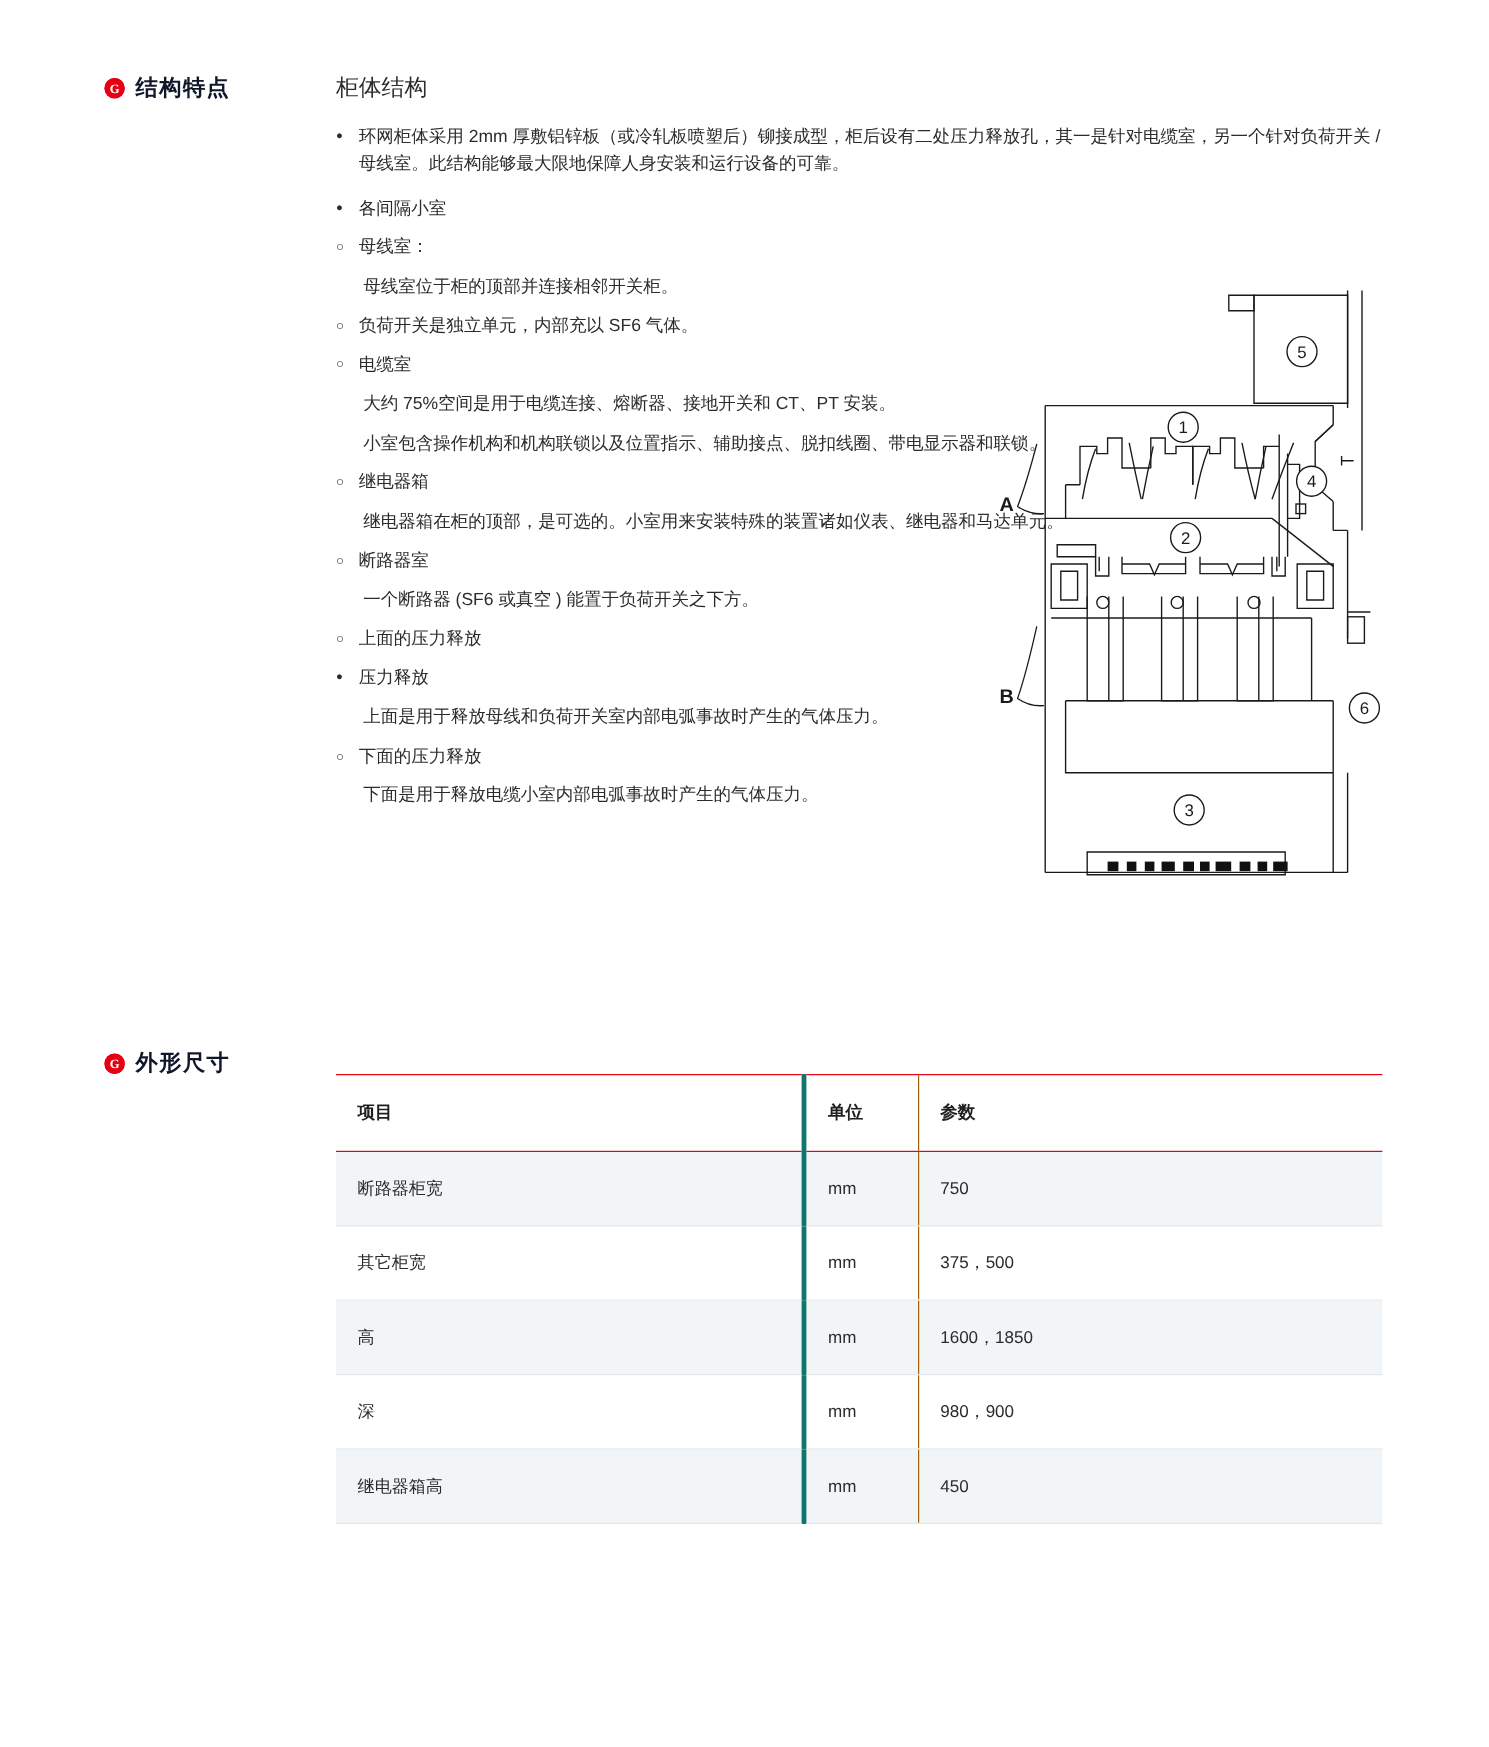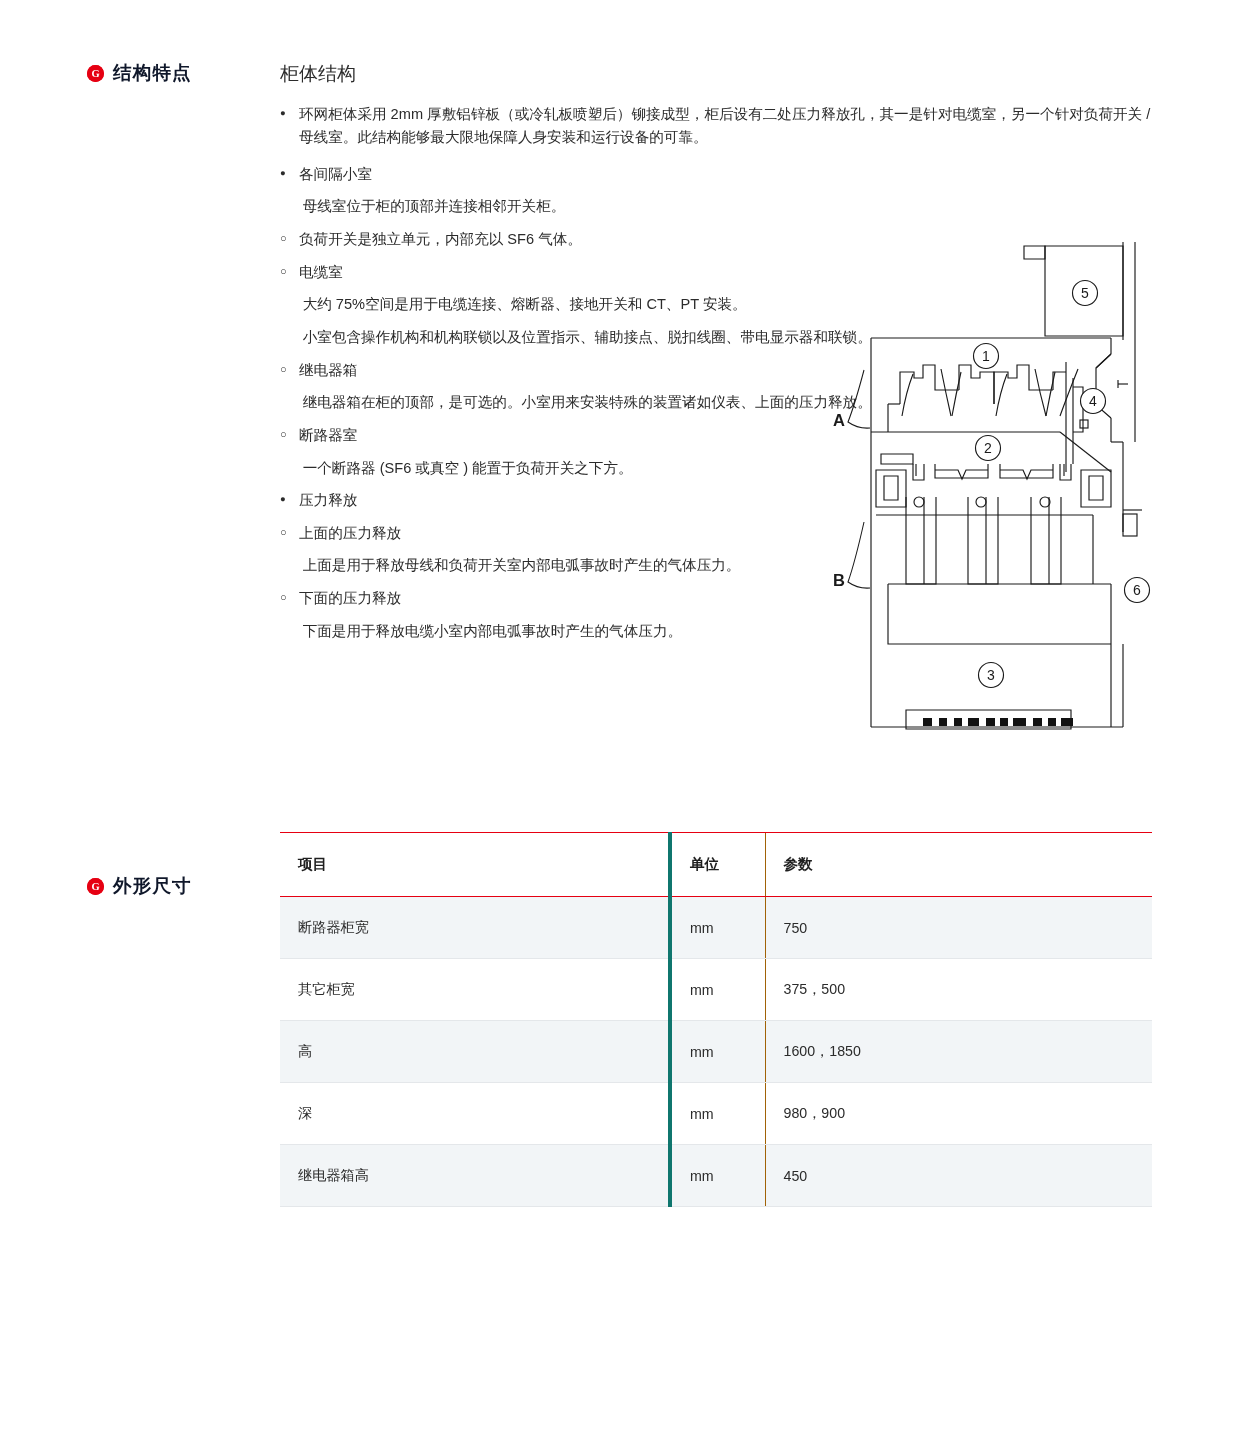--- a/index.html
+++ b/index.html
@@ -91,21 +91,21 @@
     top: 232px;
     width: 345px;
     height: 510px;
   }
   .drawing svg { display: block; }
 
   
   .spec-table {
     position: absolute;
     left: 280px;
-    top: 832px;
+    top: 895px;
     width: 872px;
     border-collapse: collapse;
     font-size: 14.2px;
     color: #2b2b2b;
   }
   .spec-table thead th {
     text-align: left;
     font-weight: 700;
     font-size: 14.6px;
     color: #1f1f1f;
@@ -151,20 +151,24 @@
   <div class="bul wide">
     <span class="mk dot"></span>
     <span class="tx">环网柜体采用 2mm 厚敷铝锌板（或冷轧板喷塑后）铆接成型，柜后设有二处压力释放孔，其一是针对电缆室，另一个针对负荷开关 / 母线室。此结构能够最大限地保障人身安装和运行设备的可靠。</span>
   </div>
 
   <div class="bul">
     <span class="mk dot"></span>
     <span class="tx">各间隔小室</span>
   </div>
 
+  <div class="bul">
+    <span class="mk ring"></span>
+    <span class="tx">母线室：</span>
+  </div>
 
   <p class="ind">母线室位于柜的顶部并连接相邻开关柜。</p>
 
   <div class="bul">
     <span class="mk ring"></span>
     <span class="tx">负荷开关是独立单元，内部充以 SF6 气体。</span>
   </div>
 
   <div class="bul">
     <span class="mk ring"></span>
@@ -174,37 +178,37 @@
   <p class="ind">大约 75%空间是用于电缆连接、熔断器、接地开关和 CT、PT 安装。</p>
 
 
   <p class="ind">小室包含操作机构和机构联锁以及位置指示、辅助接点、脱扣线圈、带电显示器和联锁。</p>
 
   <div class="bul">
     <span class="mk ring"></span>
     <span class="tx">继电器箱</span>
   </div>
 
-  <p class="ind">继电器箱在柜的顶部，是可选的。小室用来安装特殊的装置诸如仪表、上面的压力释放。</p>
+  <p class="ind">继电器箱在柜的顶部，是可选的。小室用来安装特殊的装置诸如仪表、继电器和马达单元。</p>
 
   <div class="bul">
     <span class="mk ring"></span>
     <span class="tx">断路器室</span>
   </div>
 
   <p class="ind">一个断路器 (SF6 或真空 ) 能置于负荷开关之下方。</p>
+
+  <div class="bul">
+    <span class="mk ring"></span>
+    <span class="tx">上面的压力释放</span>
+  </div>
 
   <div class="bul">
     <span class="mk dot"></span>
     <span class="tx">压力释放</span>
-  </div>
-
-  <div class="bul">
-    <span class="mk ring"></span>
-    <span class="tx">上面的压力释放</span>
   </div>
 
   <p class="ind noindent">上面是用于释放母线和负荷开关室内部电弧事故时产生的气体压力。</p>
 
   <div class="bul">
     <span class="mk ring"></span>
     <span class="tx">下面的压力释放</span>
   </div>
 
   <p class="ind noindent">下面是用于释放电缆小室内部电弧事故时产生的气体压力。</p>

